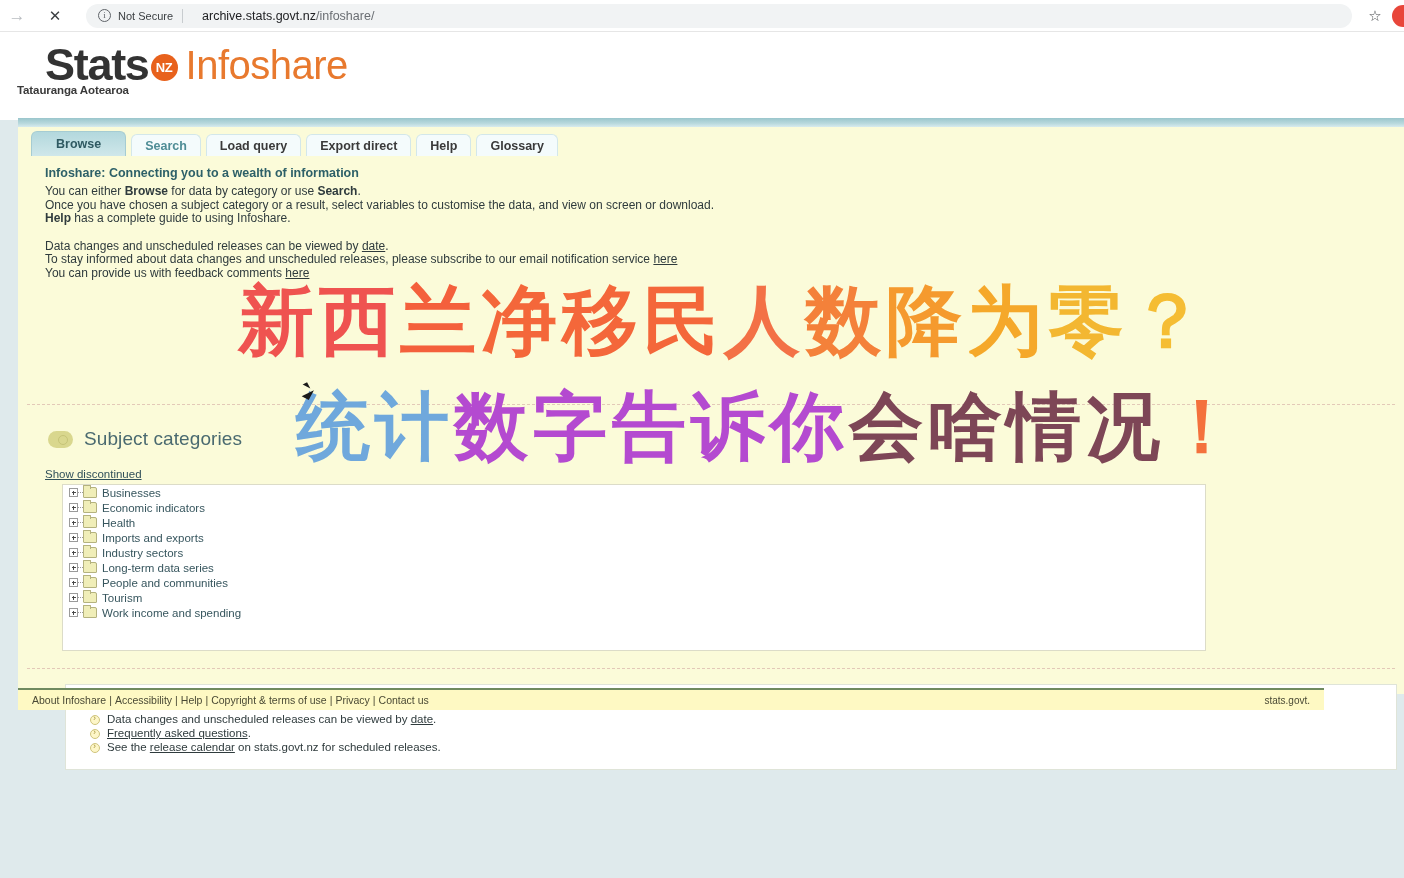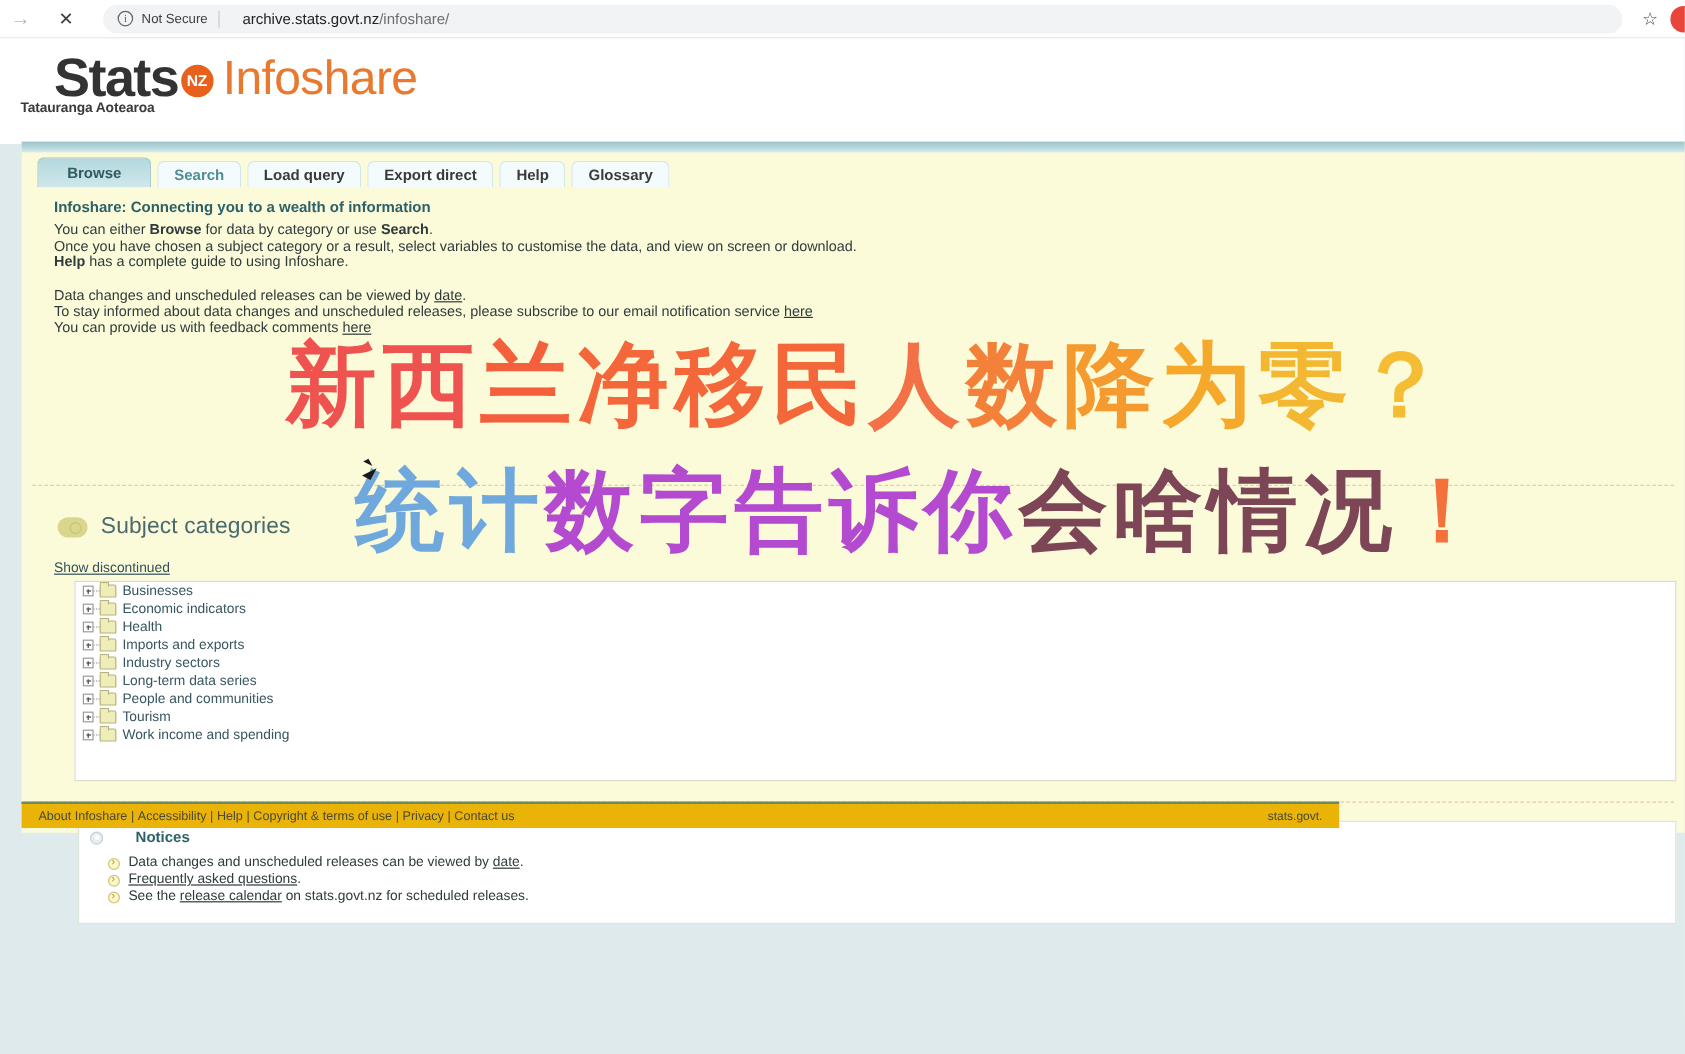--- a/index.html
+++ b/index.html
@@ -163,21 +163,21 @@
     font-size: 19px; color: #4a6a70; margin-left: 11px;
     letter-spacing: 0.1px;
   }
   .show-disc {
     position: absolute; left: 27px; top: 350px;
     font-size: 11.5px; color: #31505a; text-decoration: underline;
   }
 
   .tree-box {
     position: absolute; left: 44px; top: 366px;
-    width: 1335px; height: 167px;
+    width: 1144px; height: 167px;
     background: #ffffff; border: 1px solid #dcdcc8;
     overflow: hidden;
   }
   .tree-row {
     display: flex; align-items: center;
     height: 15px; padding-left: 6px;
   }
   .plus-box {
     width: 9px; height: 9px; flex: 0 0 auto;
     border: 1px solid #9b9b9b; background: #ffffff;
@@ -246,23 +246,23 @@
     content: "›"; position: absolute; left: 2px; top: -3px;
     font-size: 9px; color: #a8983f; line-height: 10px;
   }
   .notice-text {
     font-size: 11.5px; color: #2f3b3d; margin-left: 7px;
     line-height: 13px; white-space: nowrap;
   }
 
   
   .foot {
-    position: absolute; left: 18px; top: 668px;
-    width: 1098px; height: 22px;
-    background: #eab308;
+    position: absolute; left: 18px; top: 688px;
+    width: 1306px; height: 22px;
+    background: #fef9c3;
     border-top: 2px solid #6f8a60;
     display: flex; align-items: center; justify-content: space-between;
     padding: 0 14px;
   }
   .foot-links { font-size: 10.5px; color: #4a4a35; white-space: nowrap; }
   .foot-links span.sep { margin: 0 3px; }
   .foot-right { font-size: 10px; color: #4a4a35; white-space: nowrap; }
 
   
   .overlay {

